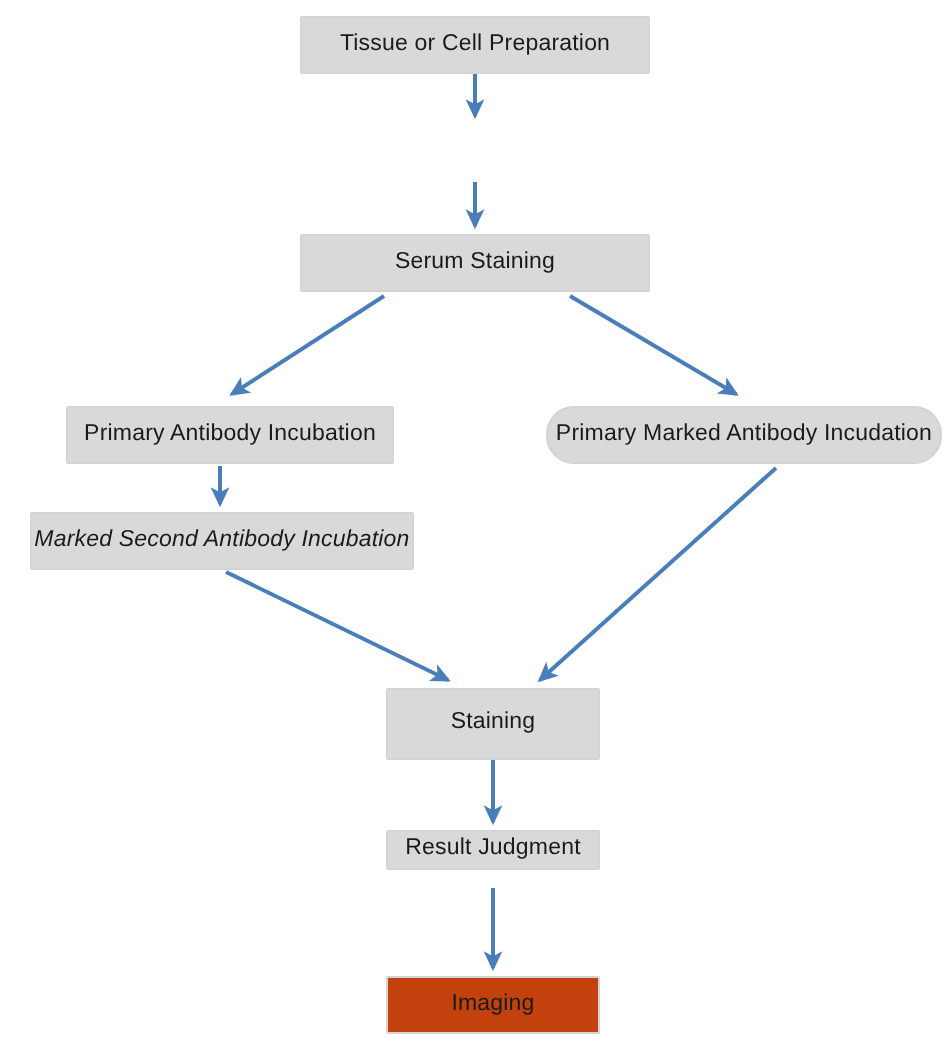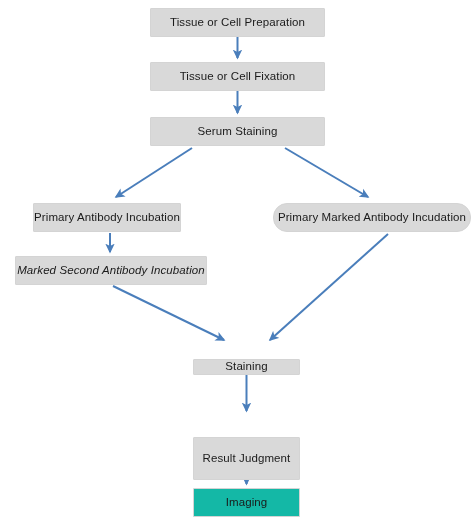--- a/index.html
+++ b/index.html
@@ -51,25 +51,25 @@
     letter-spacing: 0.1px;
     white-space: nowrap;
     text-align: center;
     box-shadow: 0 0 0 0 rgba(0,0,0,0);
   }
 
   
   #node-prep          { left: 150px; top:   8px; width: 175px; height: 29px; }
   #node-fixation      { left: 150px; top:  62px; width: 175px; height: 29px; }
   #node-serum         { left: 150px; top: 117px; width: 175px; height: 29px; }
-  #node-primary-ab    { left:  33px; top: 203px; width: 148px; height: 29px; }
+  #node-primary-ab    { left:  33px; top: 203px; width: 164px; height: 29px; }
   #node-primary-marked{ left: 273px; top: 203px; width: 198px; height: 29px; border-radius: 14px; }
   #node-marked-second { left:  15px; top: 256px; width: 192px; height: 29px; font-style: italic; }
-  #node-staining      { left: 193px; top: 359px; width: 107px; height: 16px; }
-  #node-result        { left: 193px; top: 437px; width: 107px; height: 43px; text-align: center; }
+  #node-staining      { left: 193px; top: 344px; width: 107px; height: 36px; }
+  #node-result        { left: 193px; top: 415px; width: 107px; height: 20px; text-align: center; }
   #node-imaging       { left: 193px; top: 488px; width: 107px; height: 29px; }
 </style>
 </head>
 <body style="background: rgb(255, 255, 255);">
 
 <div id="flowchart-canvas">
 
   <svg id="arrow-layer" viewBox="0 0 474 522" width="474" height="522" xmlns="http://www.w3.org/2000/svg">
     <defs>
       <marker id="arrowhead" markerWidth="5.2" markerHeight="5.2" refX="4.2" refY="2.6" orient="auto" markerUnits="strokeWidth">
@@ -87,23 +87,20 @@
       <line x1="388" y1="234" x2="270" y2="340" stroke="#4a7ebb"></line>
       <line x1="246.5" y1="372" x2="246.5" y2="411" stroke="#4a7ebb"></line>
       <line x1="246.5" y1="444" x2="246.5" y2="484" stroke="#4a7ebb"></line>
     </g>
   </svg>
 
   <div class="node" id="node-prep" style="background: rgb(217, 217, 217); border-color: rgb(212, 212, 212); color: rgb(26, 26, 26);">
     <span>Tissue or Cell Preparation</span>
   </div>
 
-  <div class="node" id="node-fixation" style="background: rgb(217, 217, 217); border-color: rgb(212, 212, 212); color: rgb(26, 26, 26);">
-    <span>Tissue or Cell Fixation</span>
-  </div>
 
   <div class="node" id="node-serum" style="background: rgb(217, 217, 217); border-color: rgb(212, 212, 212); color: rgb(26, 26, 26);">
     <span>Serum Staining</span>
   </div>
 
   <div class="node" id="node-primary-ab" style="background: rgb(217, 217, 217); border-color: rgb(212, 212, 212); color: rgb(26, 26, 26);">
     <span>Primary Antibody Incubation</span>
   </div>
 
   <div class="node" id="node-primary-marked" style="background: rgb(217, 217, 217); border-color: rgb(212, 212, 212); color: rgb(26, 26, 26);">
@@ -115,17 +112,17 @@
   </div>
 
   <div class="node" id="node-staining" style="background: rgb(217, 217, 217); border-color: rgb(212, 212, 212); color: rgb(26, 26, 26);">
     <span>Staining</span>
   </div>
 
   <div class="node" id="node-result" style="background: rgb(217, 217, 217); border-color: rgb(212, 212, 212); color: rgb(26, 26, 26);">
     <span>Result Judgment</span>
   </div>
 
-  <div class="node" id="node-imaging" style="background: #14b8a6; border-color: rgb(212, 212, 212); color: rgb(26, 26, 26);">
+  <div class="node" id="node-imaging" style="background: #c2410c; border-color: rgb(212, 212, 212); color: rgb(26, 26, 26);">
     <span>Imaging</span>
   </div>
 
 </div>
 
 </body></html>

